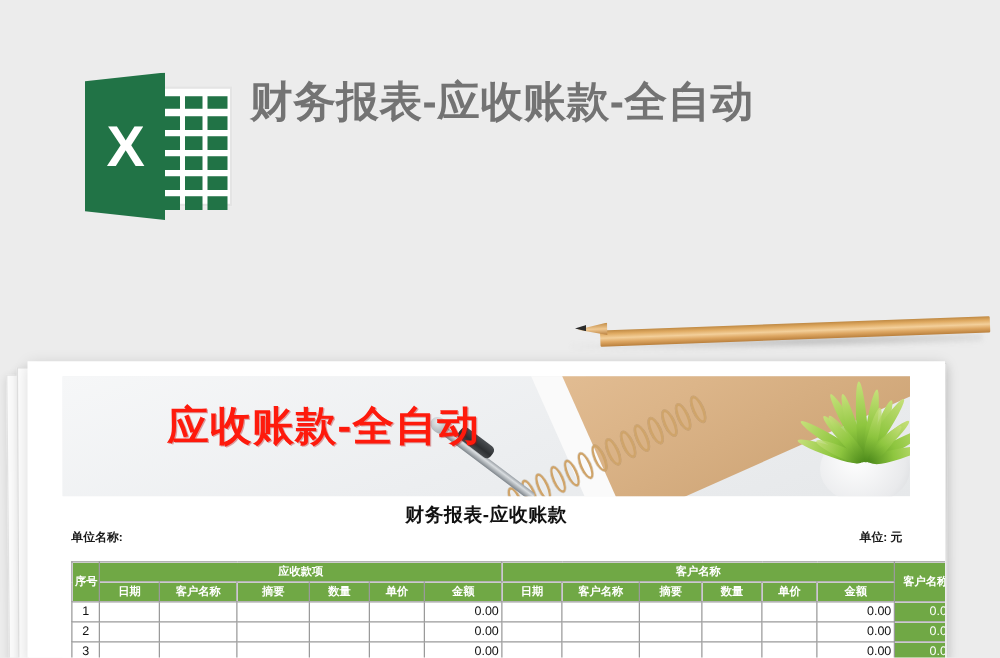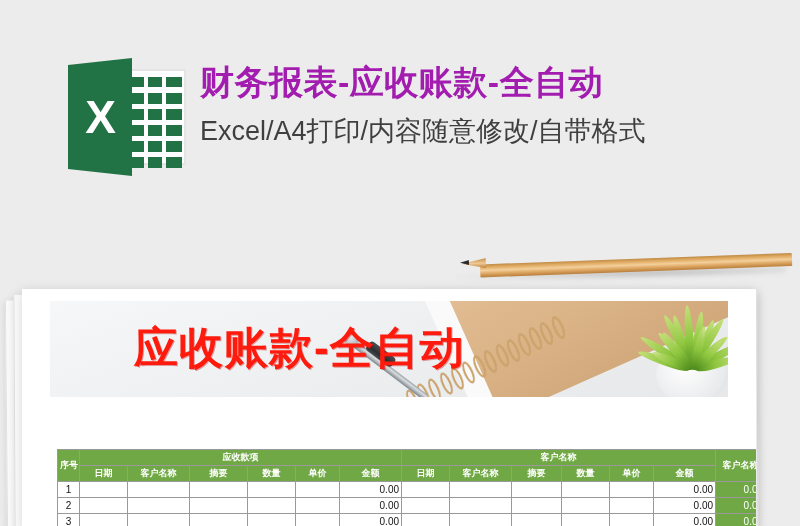--- a/index.html
+++ b/index.html
@@ -27,21 +27,21 @@
   }
   .xl-right {
     position:absolute; left:58px; top:11px; width:60px; height:96px;
     background:#ffffff; border:2px solid #e4e4e4;
   }
   .xl-grid { position:absolute; left:58px; top:11px; width:60px; height:96px; }
   .xl-cell { position:absolute; background:#217346; }
 
   .banner-texts { position:absolute; left:200px; top:60px; }
   .banner-title {
-    color:#a21caf; font-size:34px; font-weight:bold; line-height:44px;
+    color:#737373; font-size:34px; font-weight:bold; line-height:44px;
     letter-spacing:0.5px; white-space:nowrap;
   }
   .banner-sub {
     color:#3f3f3f; font-size:27px; line-height:40px; margin-top:7px;
     white-space:nowrap; letter-spacing:0px;
   }
 
   
   .pencil { position:absolute; left:452px; top:250px; width:340px; height:22px; }
   .pencil-body {
@@ -93,21 +93,21 @@
   .photo-strip {
     position:absolute; left:28px; top:12px; width:678px; height:96px;
     background:#f1f2f4; overflow:hidden;
   }
   .ps-bg {
     position:absolute; inset:0;
     background:linear-gradient(160deg,#f6f7f8 0%,#eceef0 55%,#e6e8ea 100%);
   }
   .red-head {
     position:absolute; left:84px; top:18px;
-    color:#fe1a0c; font-size:44px; font-weight:bold; letter-spacing:1px;
+    color:#fe1a0c; font-size:33px; font-weight:bold; letter-spacing:1px;
     white-space:nowrap; text-shadow:1px 1px 0 rgba(180,0,0,.35);
     z-index:5;
   }
   
   .notebook {
     position:absolute; left:390px; top:-22px; width:330px; height:152px;
     background:linear-gradient(175deg,#e4bf96 0%,#dcb589 45%,#d0a779 100%);
     transform:rotate(-24deg); transform-origin:left top;
   }
   .nb-under {
@@ -211,21 +211,20 @@
           <div class="xl-cell" style="left: 4px; top: 88px; width: 14px; height: 11px;"></div>
           <div class="xl-cell" style="left: 22px; top: 88px; width: 14px; height: 11px;"></div>
           <div class="xl-cell" style="left: 40px; top: 88px; width: 16px; height: 11px;"></div>
         </div>
       <div class="xl-left"></div>
       <div class="xl-x">X</div>
     </div>
 
     <div class="banner-texts">
       <div class="banner-title">财务报表-应收账款-全自动</div>
-      <div class="banner-sub">Excel/A4打印/内容随意修改/自带格式</div>
     </div>
   </div>
 
   <div class="pencil">
     <div class="pencil-shadow"></div>
     <div class="pencil-body"></div>
     <div class="pencil-tip"></div>
     <div class="pencil-lead"></div>
   </div>
 
@@ -273,20 +272,25 @@
           <div class="leaf" style="height: 44px; top: 32px; left: 53px; transform: rotate(76deg); opacity: 1;"></div>
           <div class="leaf" style="height: 40px; top: 36px; left: 47px; transform: rotate(-66deg); opacity: 0.85;"></div>
           <div class="leaf" style="height: 46px; top: 30px; left: 49px; transform: rotate(-38deg); opacity: 0.85;"></div>
           <div class="leaf" style="height: 44px; top: 32px; left: 51px; transform: rotate(14deg); opacity: 0.85;"></div>
           <div class="leaf" style="height: 38px; top: 38px; left: 53px; transform: rotate(42deg); opacity: 0.85;"></div>
         </div>
       <div class="red-head">应收账款-全自动</div>
     </div>
 
     <div class="sheet">
+      <div class="sheet-title">财务报表-应收账款</div>
+      <div class="sheet-meta">
+        <span class="meta-left">单位名称:</span>
+        <span class="meta-right">单位: 元</span>
+      </div>
 
       <table class="grid">
         <colgroup>
           <col style="width:22px">
           <col style="width:48px">
             <col style="width:62px">
             <col style="width:58px">
           <col style="width:48px">
             <col style="width:44px">
             <col style="width:62px">

